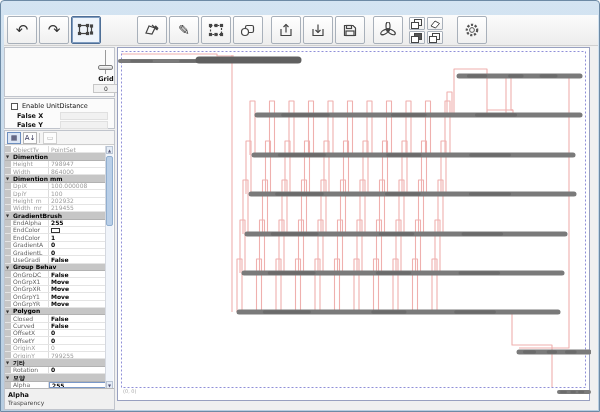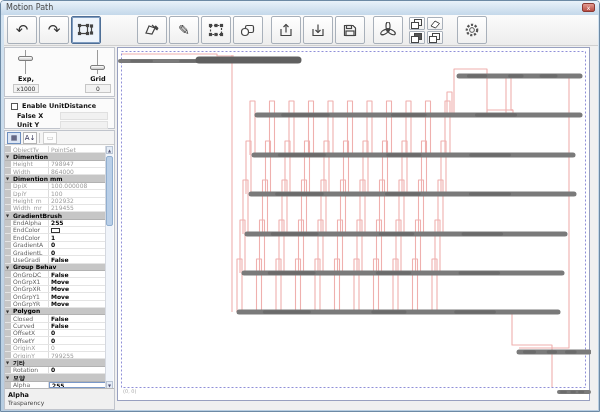--- a/index.html
+++ b/index.html
@@ -36,21 +36,21 @@
   .slider-col { position:absolute; top:0; width:34px; height:50px; }
   .slider-track { position:absolute; left:16px; top:2px; width:1px; height:24px; background:#9a9a9a; }
   .slider-thumb { position:absolute; left:9px; width:15px; height:5px;
     background:linear-gradient(#fff,#c9c9c9); border:1px solid #7e7e7e; border-radius:2px; }
   .slider-label { position:absolute; top:27px; width:34px; text-align:center; font-size:6.5px; font-weight:bold; color:#111; }
   .slider-value { position:absolute; top:36px; left:4px; width:26px; height:9px; background:#f2f2f2;
     border:1px solid #c6c6c6; font-size:6px; color:#333; text-align:center; line-height:8px; }
   
   #chk-row { position:absolute; left:6px; top:3px; height:8px; }
   #chk-box { position:absolute; left:0; top:0.5px; width:7px; height:7px; background:#fff; border:1px solid #555; }
-  #chk-label { position:absolute; left:11px; top:0; font-size:6.5px; font-weight:bold; color:#111; white-space:nowrap; }
+  #chk-label { position:absolute; left:11px; top:0; font-size:6.5px; font-weight:normal; color:#111; white-space:nowrap; }
   .unit-row-label { position:absolute; left:12px; font-size:6.5px; font-weight:bold; color:#111; }
   .unit-field { position:absolute; left:55px; width:48px; height:8px; background:#f1f1f1; border:1px solid #e0e0e0; font-size:6px; }
   
   #pg-toolbar { position:absolute; left:0; top:0; width:109px; height:14px; background:#f4f4f4; border-bottom:1px solid #cdcdcd; }
   .pgt-btn { position:absolute; top:1px; width:14px; height:12px; border:1px solid #b4b4b4; background:#fdfdfd;
     font-size:7px; color:#335; display:flex; align-items:center; justify-content:center; }
   .pgt-btn.pressed { border-color:#6d8fc0; background:#dce6f4; }
   .pgt-btn.disabled { color:#b0b0b0; border-color:#d0d0d0; }
   .pgt-sep { position:absolute; top:2px; width:1px; height:10px; background:#c8c8c8; }
   #pg-rows { position:absolute; left:0; top:15px; width:101px; height:243px; overflow:hidden; background:#fff; }
@@ -73,24 +73,20 @@
   #pg-desc .t { font-size:6.5px; font-weight:bold; color:#111; }
   #pg-desc .d { font-size:6px; color:#444; }
   
   #canvas-panel { position:absolute; left:113px; top:32px; width:473px; height:354px; background:#fff; border:1px solid #98a0c0; }
   #origin-label { position:absolute; left:5px; top:340px; font-size:5px; color:#aaa; }
 </style>
 </head>
 <body>
 
 <div id="window">
-  <div id="titlebar">
-    <span id="title-text">Motion Path</span>
-    <div id="close-btn">x</div>
-  </div>
   <div id="client">
     <div id="toolbar">
         <div class="tbtn" style="left: 3px;">
           <span><span style="font-size:15px;color:#333">↶</span></span>
         </div>
         <div class="tbtn" style="left: 35px;">
           <span><span style="font-size:15px;color:#333">↷</span></span>
         </div>
         <div class="tbtn pressed" style="left: 67px;">
           <span>
@@ -213,42 +209,36 @@
           <span>
             <svg width="12" height="10" viewBox="0 0 12 10" fill="none" stroke="#444">
               <rect x="3.5" y="0.5" width="7" height="6"></rect>
               <rect x="0.5" y="3.5" width="7" height="6" fill="#fff"></rect>
             </svg>
           </span>
         </div>
       </div>
 
     <div class="lbox" id="box-sliders">
-        <div class="slider-col" style="left: 4px;">
-          <div class="slider-track"></div>
-          <div class="slider-thumb" style="top:8px"></div>
-          <div class="slider-label">Exp,</div>
-          <div class="slider-value">x1000</div>
-        </div>
-        <div class="slider-col" style="left: 76px;">
+        <div class="slider-col" style="left: 84px;">
           <div class="slider-track"></div>
           <div class="slider-thumb" style="top:17px"></div>
           <div class="slider-label">Grid</div>
           <div class="slider-value">0</div>
         </div>
       </div>
 
     <div class="lbox" id="box-units">
       <div id="chk-row">
         <div id="chk-box"></div>
         <span id="chk-label">Enable UnitDistance</span>
       </div>
       <span class="unit-row-label" style="top:13px">False X</span>
       <div class="unit-field" style="top:13px"></div>
-      <span class="unit-row-label" style="top:22px">Unit Y</span>
+      <span class="unit-row-label" style="top:22px">False Y</span>
       <div class="unit-field" style="top:22px"></div>
     </div>
 
     <div class="lbox" id="box-grid">
       <div id="pg-toolbar">
           <div class="pgt-btn pressed" style="left: 2px;">▦</div>
           <div class="pgt-btn" style="left: 18px;">A↓</div>
           <div class="pgt-sep" style="left: 34px;"></div>
           <div class="pgt-btn disabled" style="left: 38px;">▭</div>
         </div>

